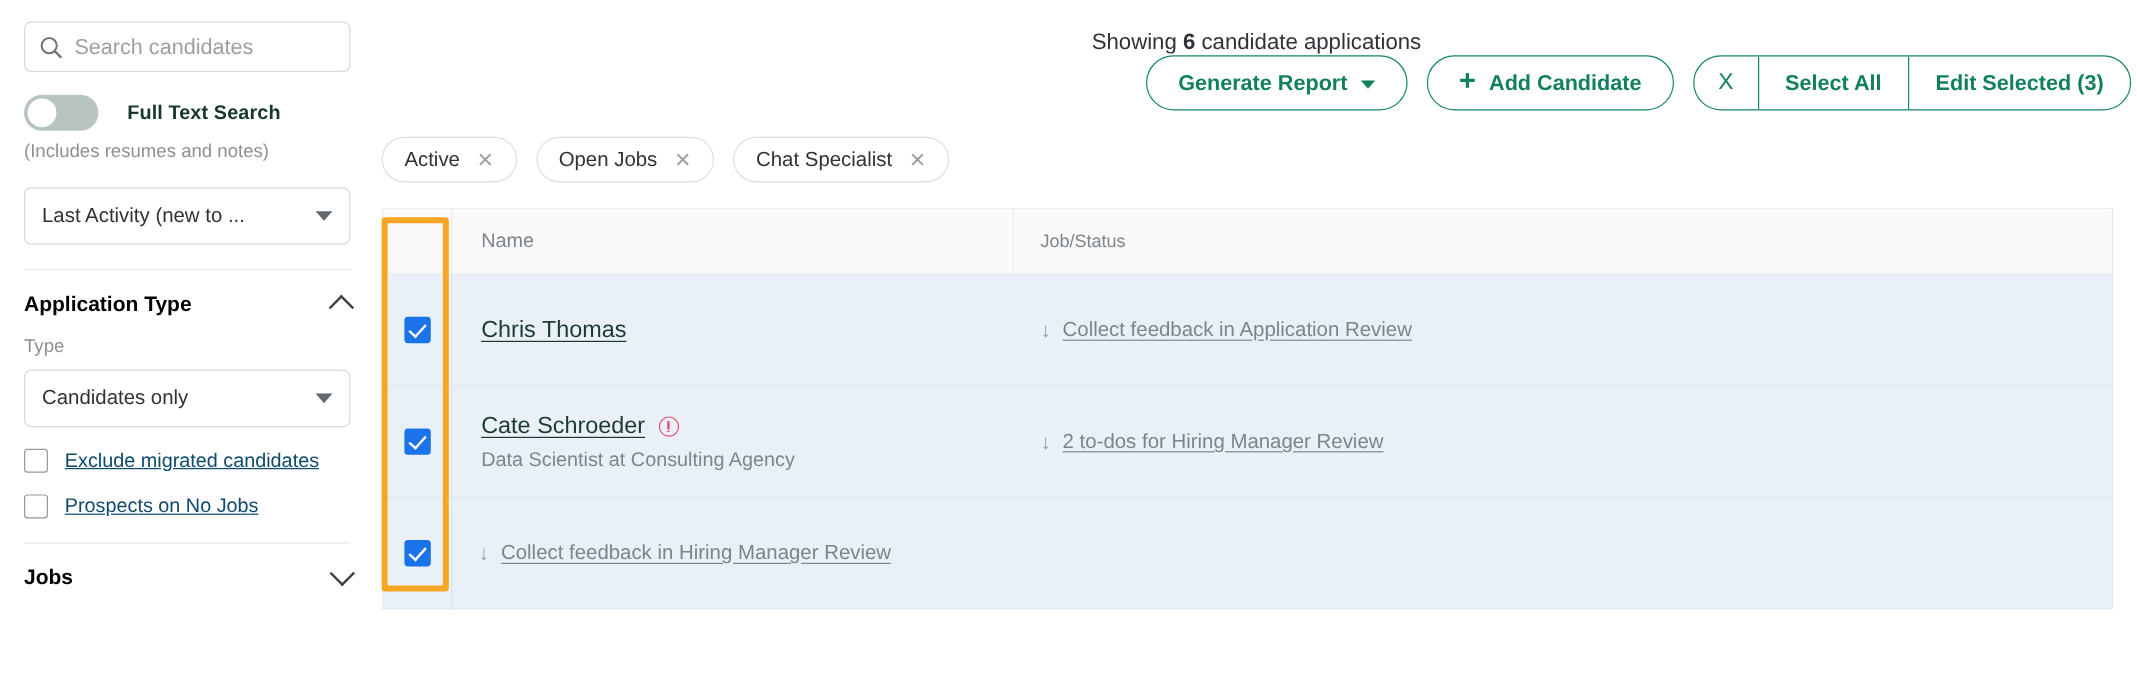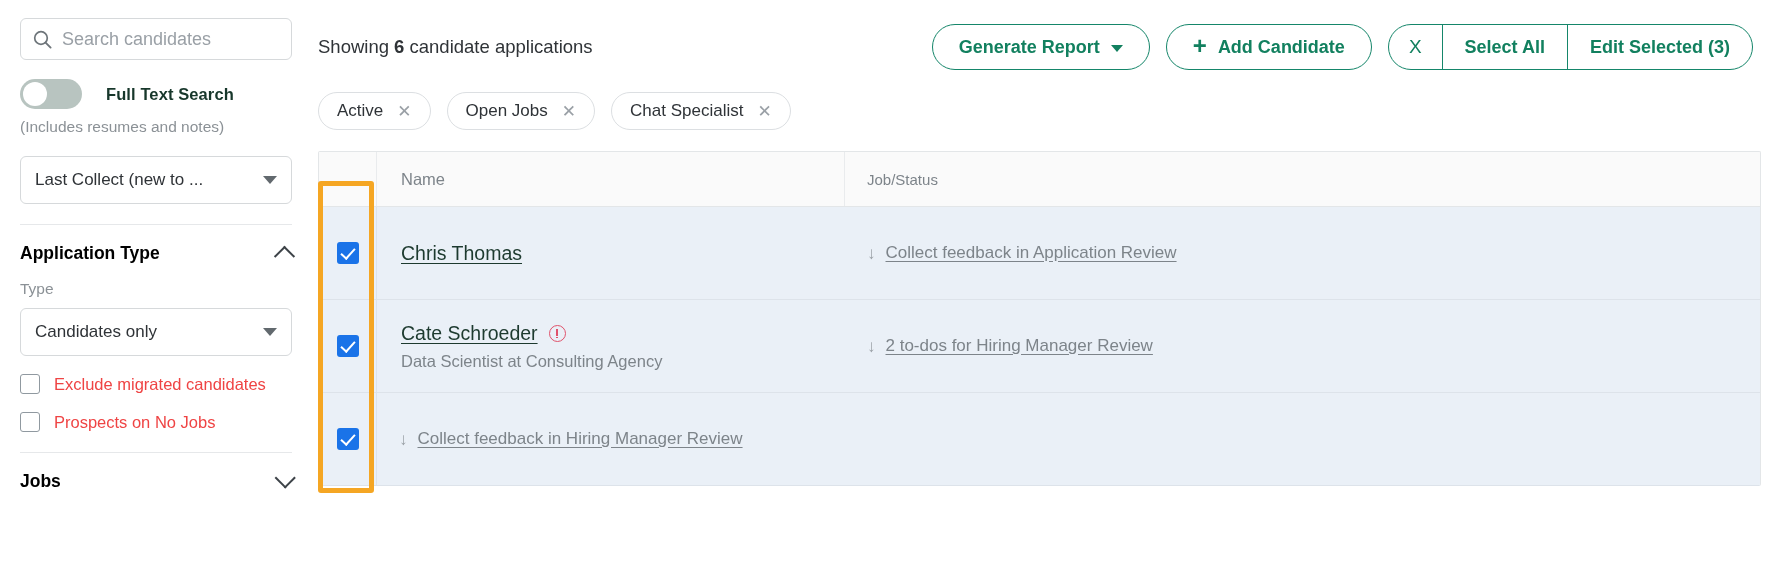--- a/index.html
+++ b/index.html
@@ -149,34 +149,35 @@
     gap: 14px;
     margin-top: 18px;
   }
   .cb-empty {
     width: 20px; height: 20px;
     border: 1.8px solid #9099a0;
     border-radius: 3px;
     background: #fff;
     flex: 0 0 auto;
   }
-  .cb-text { font-size: 16.5px; color: #ef4444; }
+  .cb-text { font-size: 16.5px; color: #0c4a6e; text-decoration: underline; }
 
   
   .main {
     position: absolute;
     left: 312px; top: 0;
     right: 0; bottom: 0;
   }
 
   .topbar {
     display: flex;
     align-items: center;
-    padding: 24px 28px 0 6px;
+    padding: 24px 5px 0 6px;
     gap: 0;
+    flex-direction: column;
   }
   .showing {
     font-size: 18.5px;
     color: #2f3337;
     white-space: nowrap;
     margin-left: 0;
   }
   .showing b { font-weight: bold; }
   .topbar-actions {
     margin-left: auto;
@@ -433,21 +434,21 @@
 
       <div class="toggle-row">
         <div class="toggle">
           <div class="knob"></div>
         </div>
         <div class="toggle-label">Full Text Search</div>
       </div>
       <div class="toggle-sub">(Includes resumes and notes)</div>
 
       <div class="select-ctl">
-        <span class="val">Last Collect (new to ...</span>
+        <span class="val">Last Activity (new to ...</span>
         <span class="caret-dn"></span>
       </div>
     </div>
 
     <div class="divider"></div>
 
     <div class="sb-pad">
       <div class="section-head">
         <span class="section-title">Application Type</span>
         <span class="chev up"></span>

